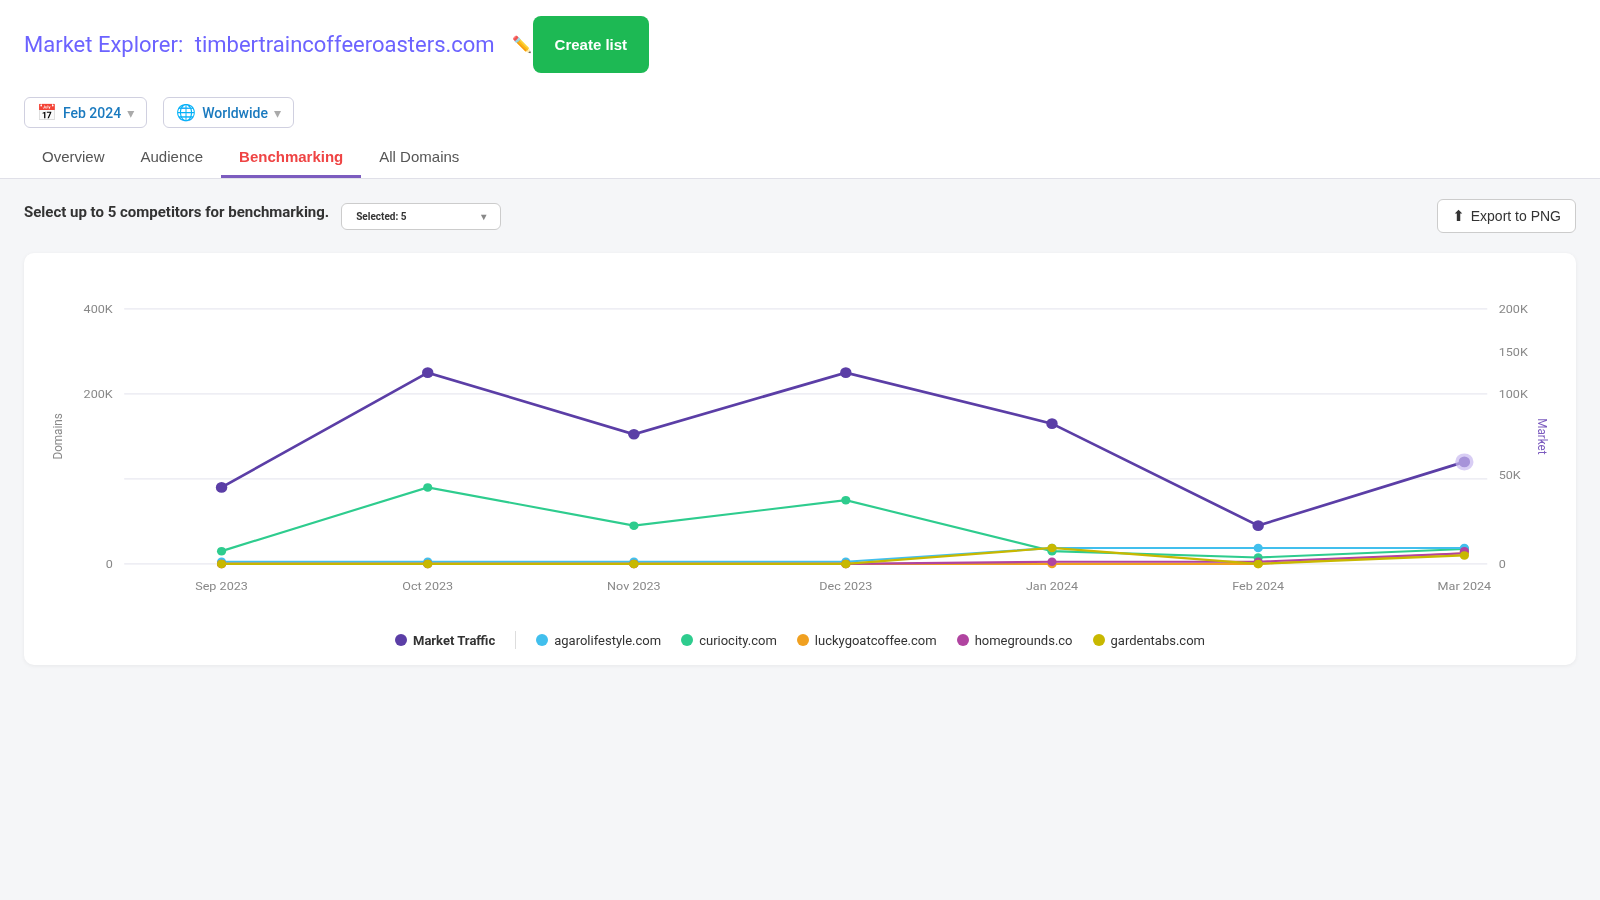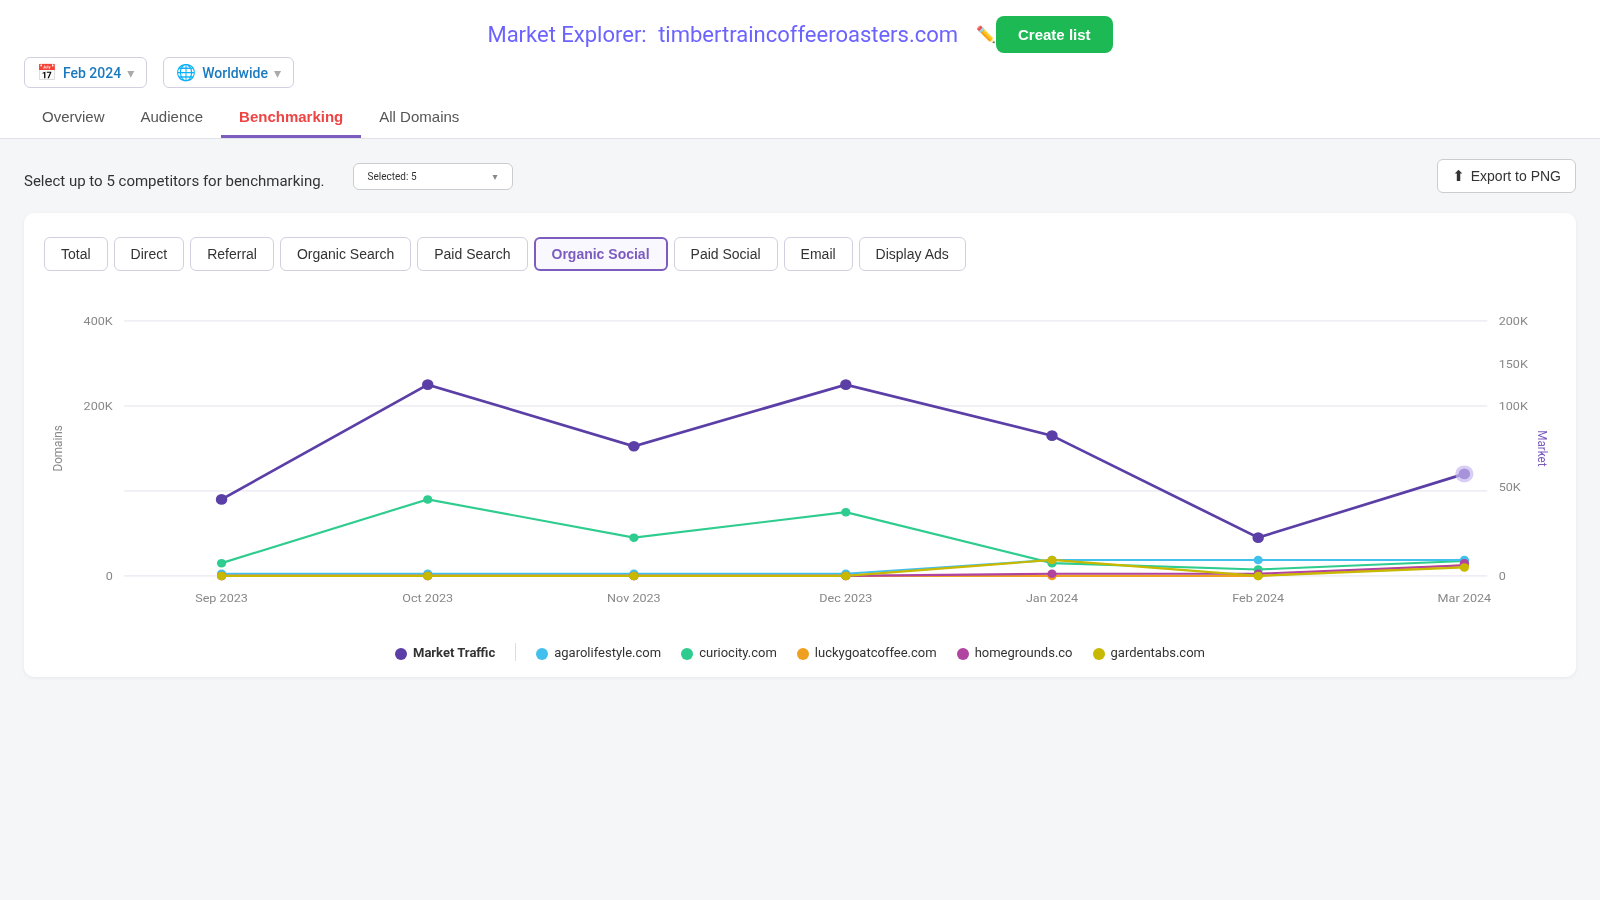--- a/index.html
+++ b/index.html
@@ -10,43 +10,43 @@
       font-size: 14px;
     }
     .header {
       background: #fff;
       padding: 16px 24px 0 24px;
       border-bottom: 1px solid #e0e0e8;
     }
     .header-top {
       display: flex;
       align-items: center;
-      justify-content: center;
-      margin-bottom: 4px;
+      justify-content: flex-start;
+      margin-bottom: 24px;
     }
     .header-title {
       font-size: 22px;
       font-weight: 700;
       color: #1a1a2e;
     }
     .header-title span {
       color: #6c63ff;
       font-weight: 400;
     }
     .edit-icon {
       color: #aaa;
       margin-left: 8px;
       cursor: pointer;
       font-size: 16px;
     }
     .create-list-btn {
       background: #1db954;
       color: #fff;
       border: none;
-      padding: 10px 22px;
+      padding: 20px 22px;
       border-radius: 8px;
       font-size: 15px;
       font-weight: 600;
       cursor: pointer;
     }
     .filters-row {
       display: flex;
       align-items: center;
       gap: 16px;
       margin-bottom: 10px;
@@ -168,21 +168,21 @@
     .legend {
       display: flex;
       align-items: center;
       gap: 20px;
       margin-top: 14px;
       flex-wrap: wrap;
       justify-content: center;
     }
     .legend-item {
       display: flex;
-      align-items: flex-end;
+      align-items: center;
       gap: 6px;
       font-size: 13px;
       color: #333;
     }
     .legend-dot {
       width: 12px;
       height: 12px;
       border-radius: 50%;
     }
     .legend-label-bold {
@@ -223,46 +223,35 @@
   <div class="nav-tabs">
     <button class="nav-tab">Overview</button>
     <button class="nav-tab">Audience</button>
     <button class="nav-tab active">Benchmarking</button>
     <button class="nav-tab">All Domains</button>
   </div>
 </div>
 
 <div class="content">
   <div class="benchmarking-bar">
-    <div style="display:flex;align-items:flex-end;gap:28px;">
+    <div style="display:flex;align-items:flex-start;gap:12px;font-weight:bold;">
       <span class="benchmarking-label">Select up to 5 competitors for benchmarking.</span>
       <div class="select-dropdown">
         <span>Selected: 5</span>
         <span style="margin-left:auto;color:#888;">▾</span>
       </div>
     </div>
     <button class="export-btn">
       <span style="font-size:15px;">⬆</span>
       <span>Export to PNG</span>
     </button>
   </div>
 
   <div class="chart-card">
 
-    <div class="traffic-filters">
-      <button class="traffic-filter-btn">Total</button>
-      <button class="traffic-filter-btn">Direct</button>
-      <button class="traffic-filter-btn">Referral</button>
-      <button class="traffic-filter-btn">Organic Search</button>
-      <button class="traffic-filter-btn">Paid Search</button>
-      <button class="traffic-filter-btn active">Organic Social</button>
-      <button class="traffic-filter-btn">Paid Social</button>
-      <button class="traffic-filter-btn">Email</button>
-      <button class="traffic-filter-btn">Display Ads</button>
-    </div>
 
     <div class="chart-area">
       <svg class="chart-svg" viewBox="0 0 1320 320" preserveAspectRatio="none">
 
         <line x1="70" y1="30" x2="1260" y2="30" stroke="#e8e8f0" stroke-width="1"></line>
         <line x1="70" y1="110" x2="1260" y2="110" stroke="#e8e8f0" stroke-width="1"></line>
         <line x1="70" y1="190" x2="1260" y2="190" stroke="#e8e8f0" stroke-width="1"></line>
         <line x1="70" y1="270" x2="1260" y2="270" stroke="#e8e8f0" stroke-width="1"></line>
 
         <text x="60" y="34" text-anchor="end" font-size="11" fill="#888">400K</text>

